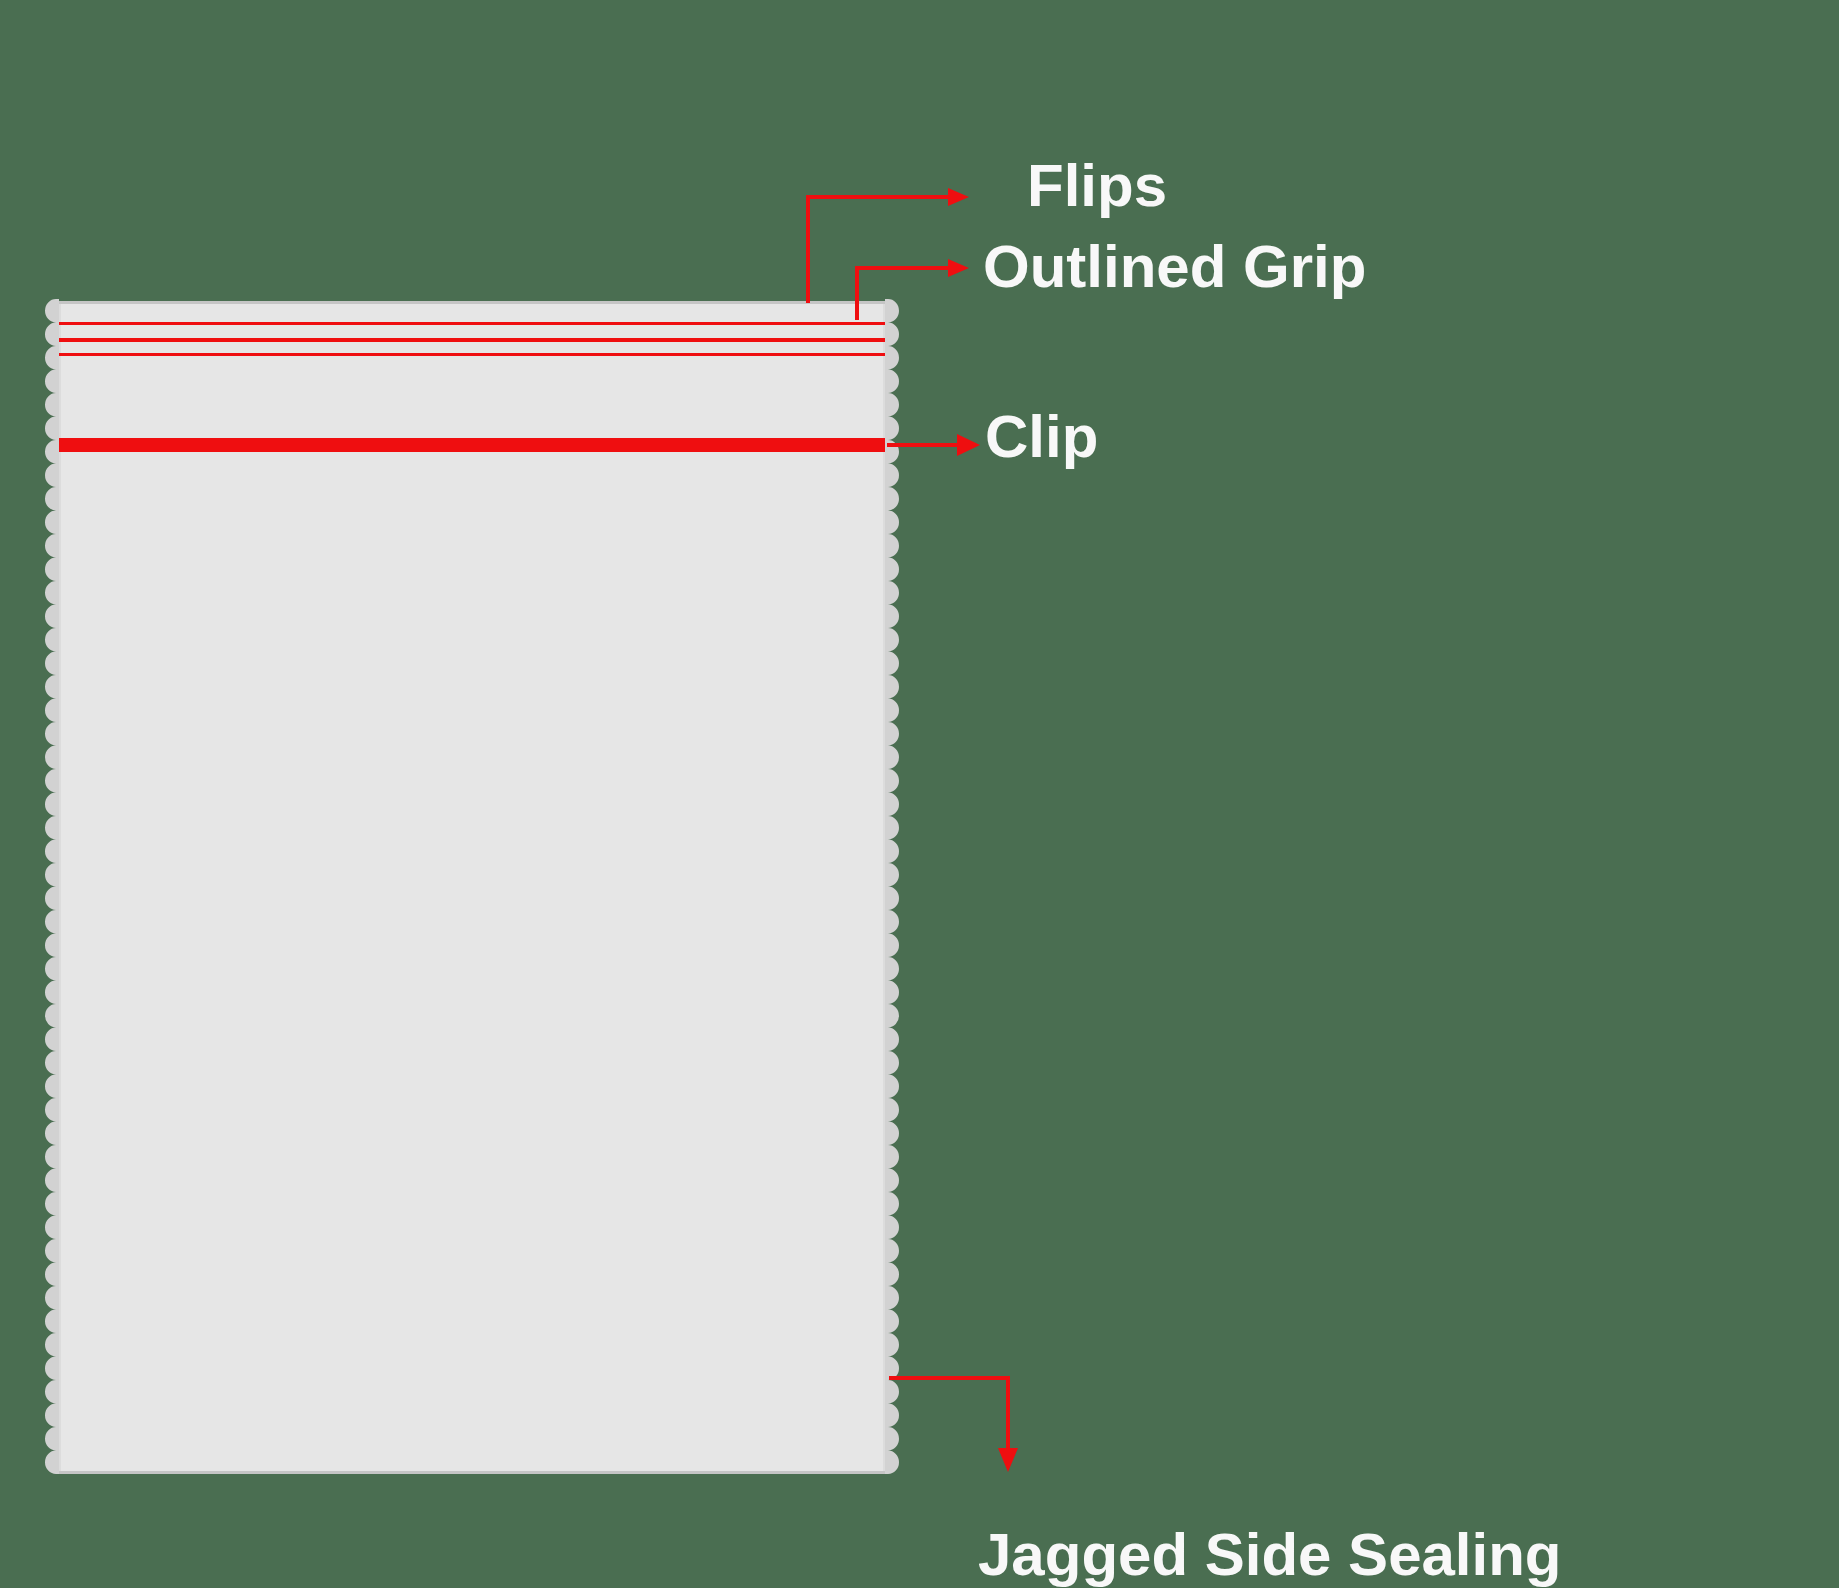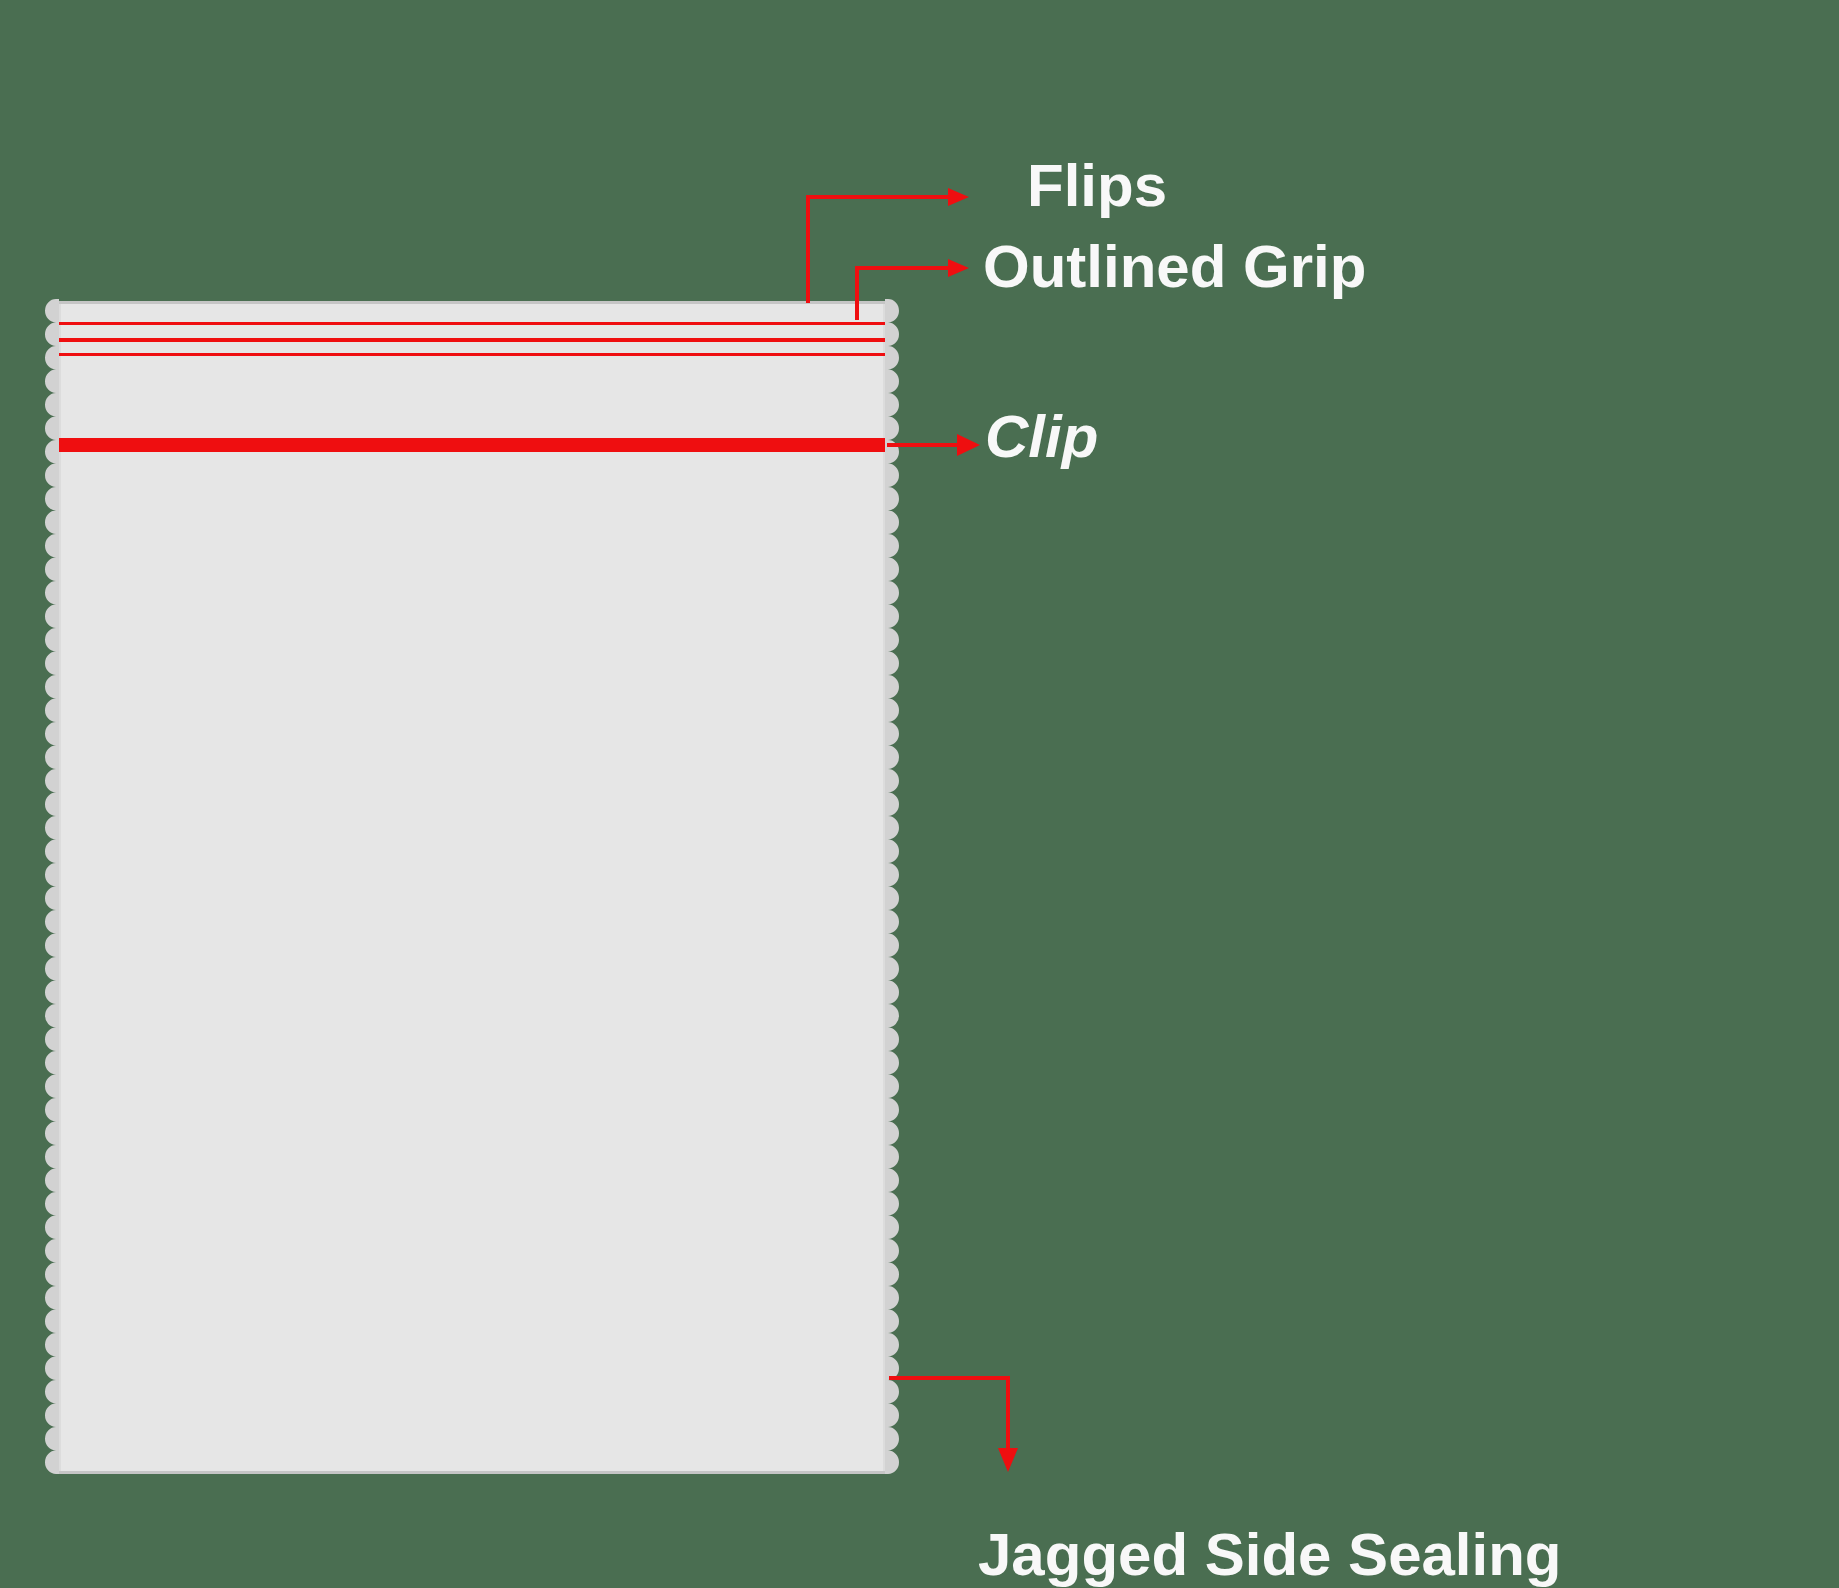--- a/index.html
+++ b/index.html
@@ -46,15 +46,15 @@
 
   <div class="abs aseg" style="left:887px;top:443px;width:71px;height:4px;"></div>
   <div class="abs ahead-right" style="left:957px;top:434px;border-top-width:11px;border-bottom-width:11px;border-left-width:23px;"></div>
 
   <div class="abs aseg" style="left:889px;top:1376px;width:121px;height:4px;"></div>
   <div class="abs aseg" style="left:1006px;top:1376px;width:4px;height:72px;"></div>
   <div class="abs ahead-down" style="left:998px;top:1448px;"></div>
 
   <div class="abs label" style="left:986px;top:156px;margin-left:41px;">Flips</div>
   <div class="abs label" style="left:983px;top:237px;">Outlined Grip</div>
-  <div class="abs label" style="left:985px;top:407px;font-style:italic;">Clip</div>
+  <div class="abs label" style="left:985px;top:407px;">Clip</div>
   <div class="abs label" style="left:978px;top:1486px;margin-top:39px;">Jagged Side Sealing</div>
 </div>
 
 </body></html>

